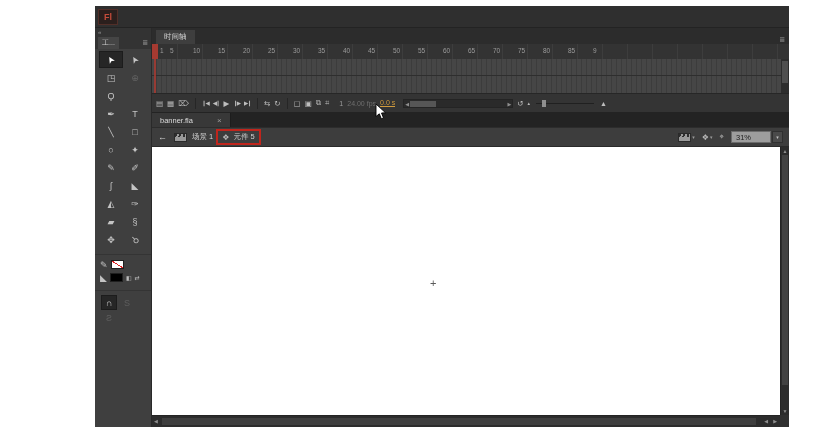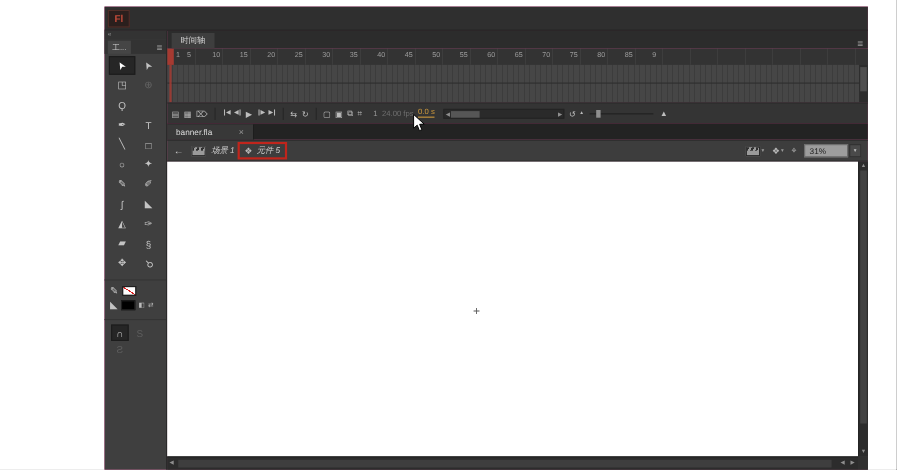--- a/index.html
+++ b/index.html
@@ -87,21 +87,21 @@
     padding:0 8px;font-size:7.5px;border-right:1px solid #1d1d1d;}
   .doc-close{color:#9a9a9a;font-size:8px;}
   
   .edit-bar{height:20px;background:#3d3d3d;border-top:1px solid #2c2c2c;border-bottom:1px solid #2a2a2a;
     display:flex;align-items:center;padding:0 6px;justify-content:space-between;}
   .crumbs{display:flex;align-items:center;gap:5px;}
   .backbtn{color:#cfcfcf;font-size:9px;margin-right:2px;}
   .clapper{width:13px;height:9px;background:#9a9a9a;position:relative;border:1px solid #2a2a2a;}
   .clapper::before{content:'';position:absolute;left:0;right:0;top:0;height:3px;
     background:repeating-linear-gradient(110deg,#2e2e2e 0 2px,#9a9a9a 2px 4px);}
-  .crumb-label{color:#d0d0d0;font-style:italic;}
+  .crumb-label{color:#d0d0d0;}
   .crumb-symbol{position:relative;display:flex;align-items:center;gap:4px;padding:2px 4px;}
   .annotation{position:absolute;left:-2px;top:-1px;right:-2px;bottom:-1px;border:2px solid #c0251c;pointer-events:none;}
   .sym-icon{color:#b9b9b9;font-size:8px;}
   .ebr{display:flex;align-items:center;gap:7px;}
   .ddwrap{display:flex;align-items:center;gap:1px;}
   .dd{font-size:5px;color:#9a9a9a;}
   .centerframe{color:#bdbdbd;font-size:8px;}
   .zoombox{width:40px;height:12px;background:#9d9d9d;color:#1d1d1d;font-size:7.5px;display:flex;
     align-items:center;padding-left:4px;border:1px solid #6b6b6b;}
   .zoomdd{width:11px;height:12px;background:#4a4a4a;display:flex;align-items:center;justify-content:center;

